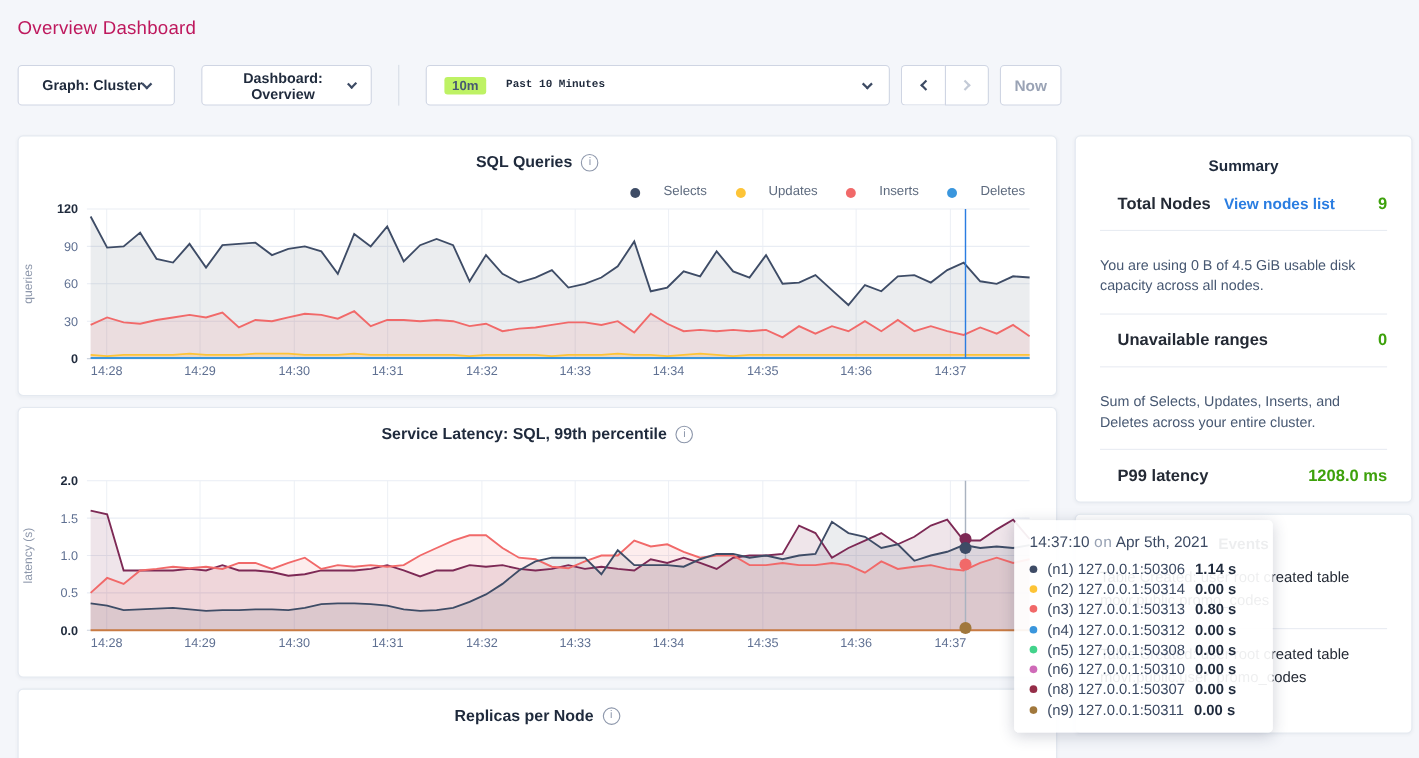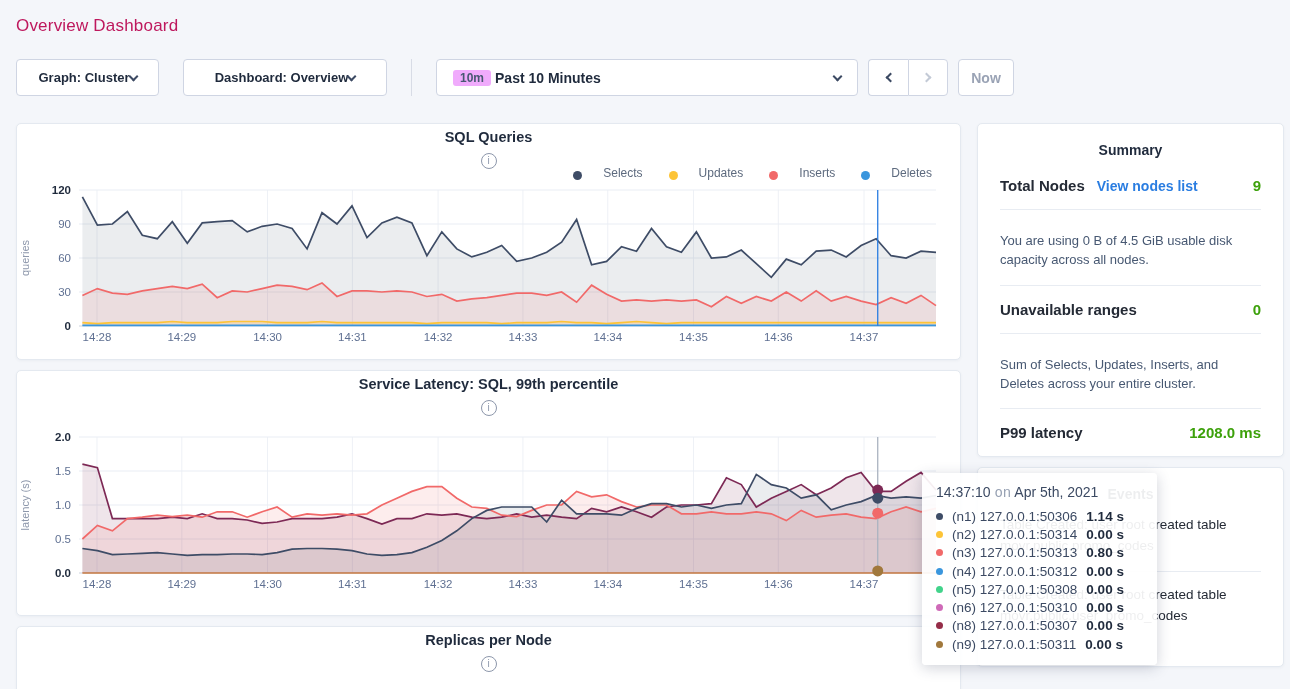--- a/index.html
+++ b/index.html
@@ -13,46 +13,46 @@
   h1.page-title { margin:16px 0 0 16px; font-size:17px; font-weight:normal; color:#be185d; letter-spacing:.2px; }
 
   
   .controls { display:flex; align-items:center; margin:23px 16px 0 16px; height:37px; }
   .btn {
     height:37px; background:#fff; border:1px solid #cfd5e3; border-radius:4px;
     display:inline-flex; align-items:center; padding:0 14px; 
     font-family:inherit; font-size:13px; font-weight:bold; color:#1f2a3c; cursor:pointer;
   }
   .btn.dd1 { width:143px; justify-content:center; }
-  .btn.dd2 { width:204px; margin-left:24px; justify-content:center; }
+  .btn.dd2 { width:155px; margin-left:24px; justify-content:flex-end; }
   .vdiv { width:1px; height:37px; background:#d8dce6; margin:0 24px; display:inline-block; }
   .btn.timesel { width:422px; justify-content:flex-start; padding:0 16px; }
-  .badge { background:#f0abfc; border-radius:3px; padding:1px 7px; font-size:12px; font-weight:bold; color:#475872; }
-  .tlabel { margin-left:4px; font-size:14px; }
+  .badge { background:#bef264; border-radius:3px; padding:1px 7px; font-size:12px; font-weight:bold; color:#475872; }
+  .tlabel { margin-left:18px; font-size:10px;font-family:Liberation Mono, monospace; }
   .timesel .chev { margin-left:auto; }
   .chev { width:7px; height:7px; border-right:2px solid #3c4a63; border-bottom:2px solid #3c4a63; display:inline-block; }
   .chev-down  { transform:rotate(45deg); margin-top:-3px; }
   .chev-left  { transform:rotate(135deg); margin-left:3px; }
   .chev-right { transform:rotate(-45deg); margin-right:3px; }
   .chev.dis { border-color:#c3cad6; }
   .pager { display:flex; margin-left:10px; }
   .pagebtn { width:40px; height:37px; background:#fff; border:1px solid #cfd5e3; display:flex; align-items:center; justify-content:center; cursor:pointer; }
   .pagebtn.first { border-radius:4px 0 0 4px; border-right:none; }
   .pagebtn.last  { border-radius:0 4px 4px 0; }
   .btn.nowbtn { margin-left:10px; width:56px; justify-content:center; color:#9aa3b5; font-size:14px; }
 
   
   .main { display:flex; gap:16px; margin:27px 6px 0 16px; align-items:flex-start; }
   .col-left  { width:945px; flex:none; }
   .col-right { flex:1; }
   .card { background:#fff; border:1px solid #e4e9f0; border-radius:5px; box-shadow:0 1px 3px rgba(60,70,90,.05); }
 
   
   .chart-card { margin-bottom:10px; position:relative; }
-  .card-title-row { padding-top:16px; display:flex; justify-content:center; align-items:center; gap:8px; height:34px;flex-direction:column; }
+  .card-title-row { padding-top:16px; display:flex; justify-content:center; gap:8px; height:34px; }
   .card-title { font-size:14.5px; font-weight:bold; color:#1f2a3c; }
   .info-icon {
     width:16px; height:16px; border:1px solid #8d97ab; border-radius:50%; color:#8d97ab;
     font-size:10px; line-height:14px; text-align:center; display:inline-block; font-style:normal; cursor:pointer;
   }
   .legend { display:flex; justify-content:flex-end; gap:26px; padding-right:28px; margin-top:6px; height:16px; }
   .legend-item { display:inline-flex; align-items:flex-end; gap:21px; font-size:12px; color:#5d6a7e; cursor:pointer; }
   .dot { width:9px; height:9px; border-radius:50%; display:inline-block; flex:none; }
   .chartbox { margin-top:2px; }
   .chartbox.mt { margin-top:24px; }
@@ -60,21 +60,21 @@
   #card-latency { height:246px; }
   #card-replicas { height:300px; }
 
   
   .panel { padding:0 22px; }
   .panel-title { text-align:center; font-size:14px; font-weight:bold; color:#1f2a3c; margin-top:18px; }
   .srows { margin-top:4px; }
   .srow { padding:15px 0; border-bottom:1px solid #e8ecf2; }
   .srow:last-child { border-bottom:none; }
   .srow-head { display:flex; align-items:baseline; }
-  .slabel { font-size:15px; font-weight:bold; color:#242a35; }
+  .slabel { font-size:15px; font-weight:bold; color:#242a35;margin-left:16px; }
   .slink { font-size:14px; font-weight:bold; color:#2a7de1; margin-left:12px; text-decoration:none; cursor:pointer; }
   .sval { margin-left:auto; font-size:15px; font-weight:bold; color:#3da10b; }
   .ssub { margin-top:7px; font-size:13px; color:#475872; line-height:1.45; }
   .events-card { margin-top:10px; height:200px; overflow:hidden; }
   .event-item { padding:13px 0 14px 0; font-size:13.5px; color:#242a35; line-height:1.55; }
   .event-div { border-top:1px solid #e8ecf2; }
 
   
   .tooltip {
     position:absolute; left:922px; top:473px; width:235px; z-index:10;

